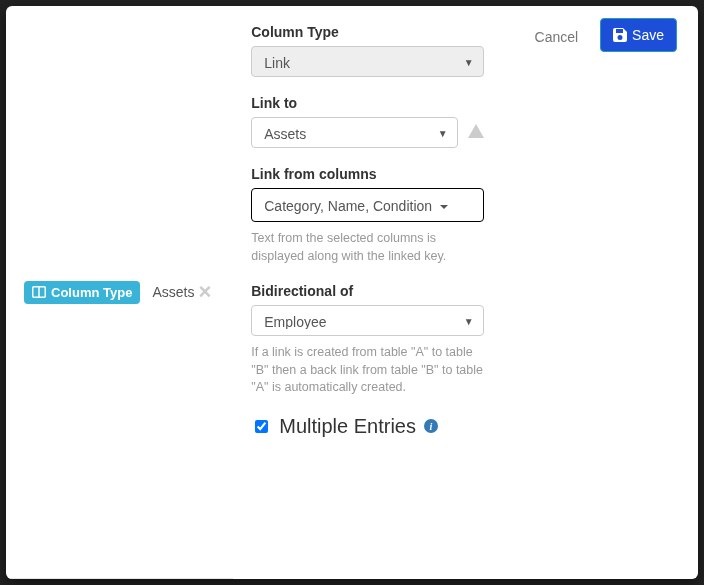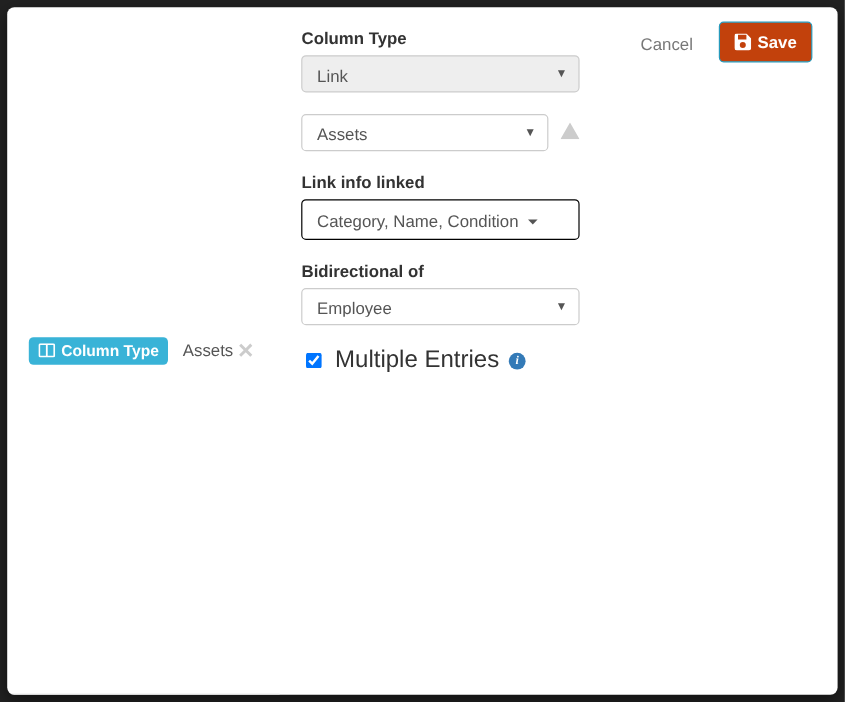--- a/index.html
+++ b/index.html
@@ -160,25 +160,24 @@
     height: 34px;
     padding: 0 12px;
     font-size: 14px;
     border-radius: 4px;
     cursor: pointer;
     border: 1px solid transparent;
     background: none;
   }
   .btn-link { color: #777; border: none; }
   .btn-primary {
-    background: #c2410c;
+    background: #1d4ed8;
     border-color: #269abc;
     color: #fff;
     margin-left: 6px;
-    font-weight: bold;
   }
   .btn-primary svg { margin-right: 5px; }
 </style>
 </head>
 <body>
 
 <div class="modal">
 
   <div class="modal-header">
     <span class="badge">
@@ -198,51 +197,54 @@
       <label class="field-label">Column Type</label>
       <div class="select-wrap">
         <select class="form-control">
           <option>Link</option>
         </select>
         <span class="select-caret">▼</span>
       </div>
     </div>
 
     <div class="field-group">
+      <label class="field-label">Link to</label>
       <div class="row-with-side">
         <div class="select-wrap">
           <select class="form-control white-bg">
             <option>Assets</option>
           </select>
           <span class="select-caret">▼</span>
         </div>
         <span class="warn-icon">
           <svg width="16" height="14" viewBox="0 0 16 14" fill="#ccc">
               <path d="M8 0 L16 14 H0 Z M7.2 5 h1.6 v4 h-1.6 z M7.2 10.5 h1.6 v1.6 h-1.6 z"></path>
             </svg>
         </span>
       </div>
     </div>
 
     <div class="field-group">
-      <label class="field-label">Link info linked</label>
+      <label class="field-label">Link from columns</label>
       <div class="pseudo-select">
         <span>Category, Name, Condition</span>
         <span class="inner-caret"></span>
       </div>
+      <div class="help-text">Text from the selected columns is displayed along with the linked key.</div>
     </div>
 
     <div class="field-group">
       <label class="field-label">Bidirectional of</label>
       <div class="select-wrap">
         <select class="form-control white-bg">
           <option>Employee</option>
         </select>
         <span class="select-caret">▼</span>
       </div>
+      <div class="help-text">If a link is created from table "A" to table "B" then a back link from table "B" to table "A" is automatically created.</div>
     </div>
 
     <div class="checkbox-row">
       <input type="checkbox" checked="" style="">
       <span class="checkbox-label">Multiple Entries</span>
       <span class="info-icon">i</span>
     </div>
 
   </div>
 

